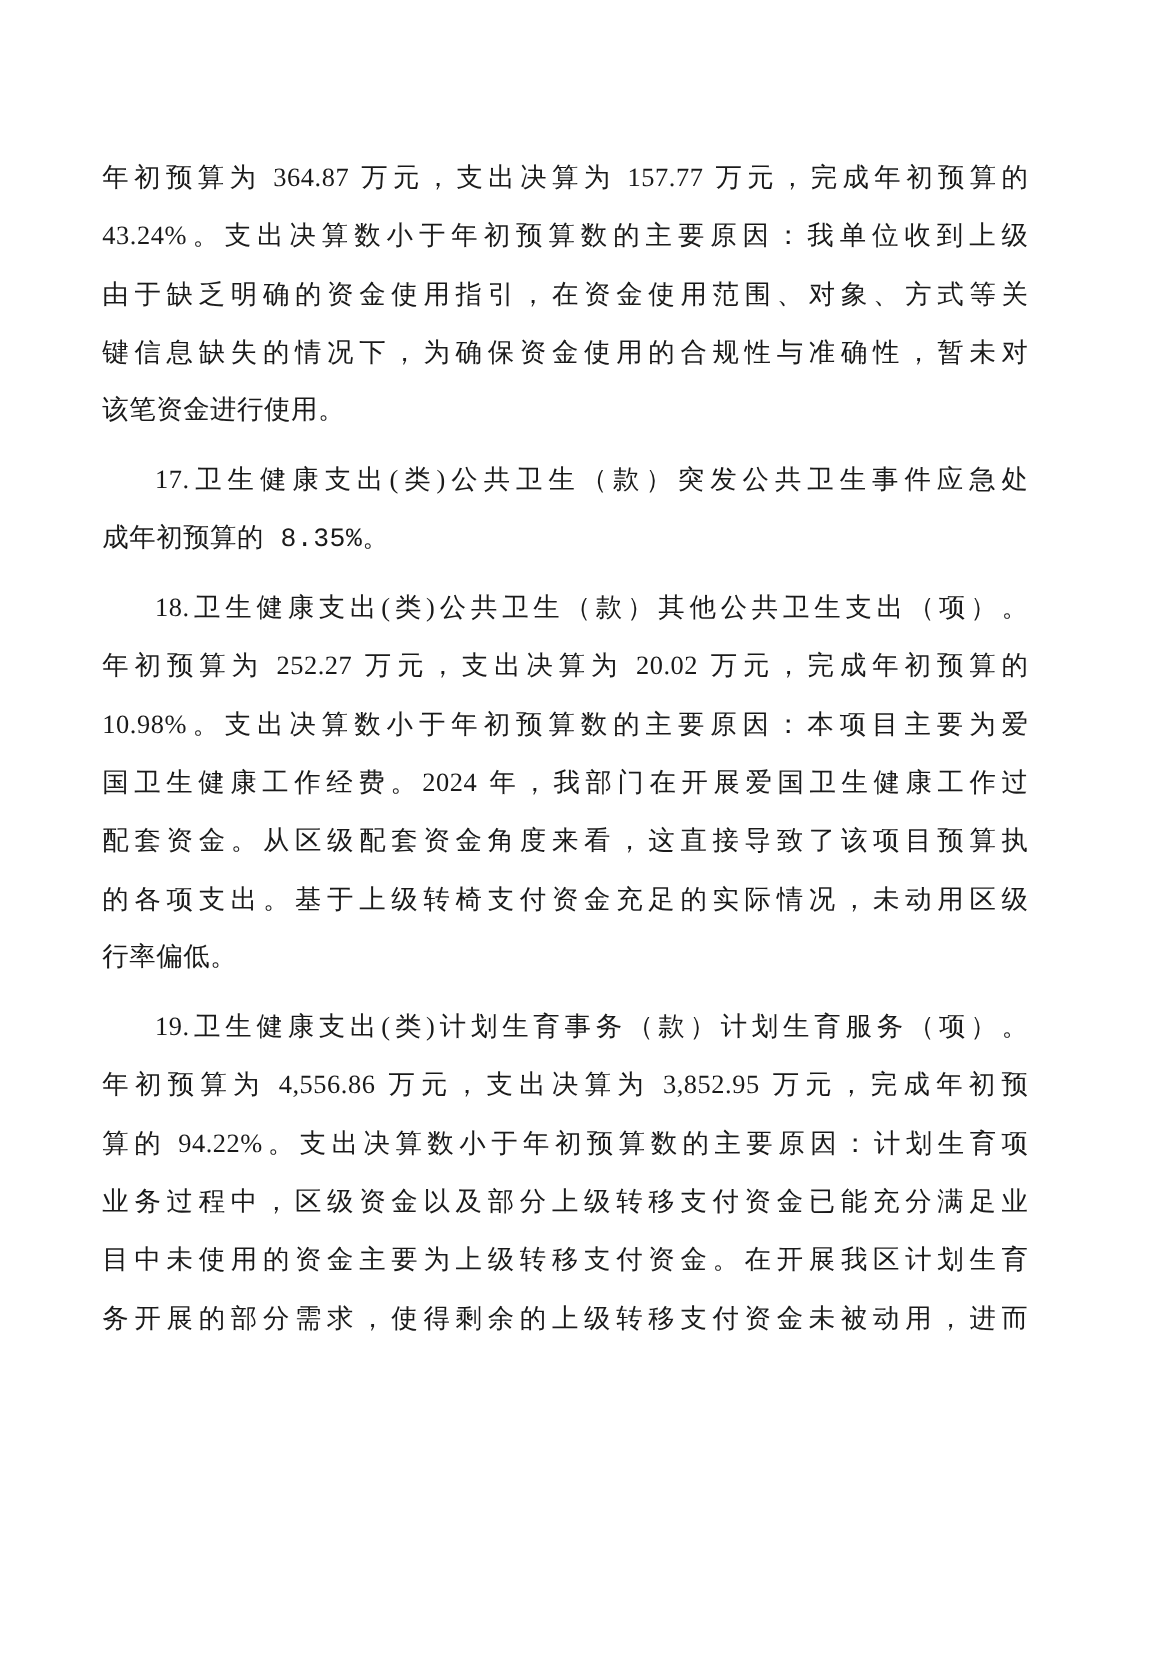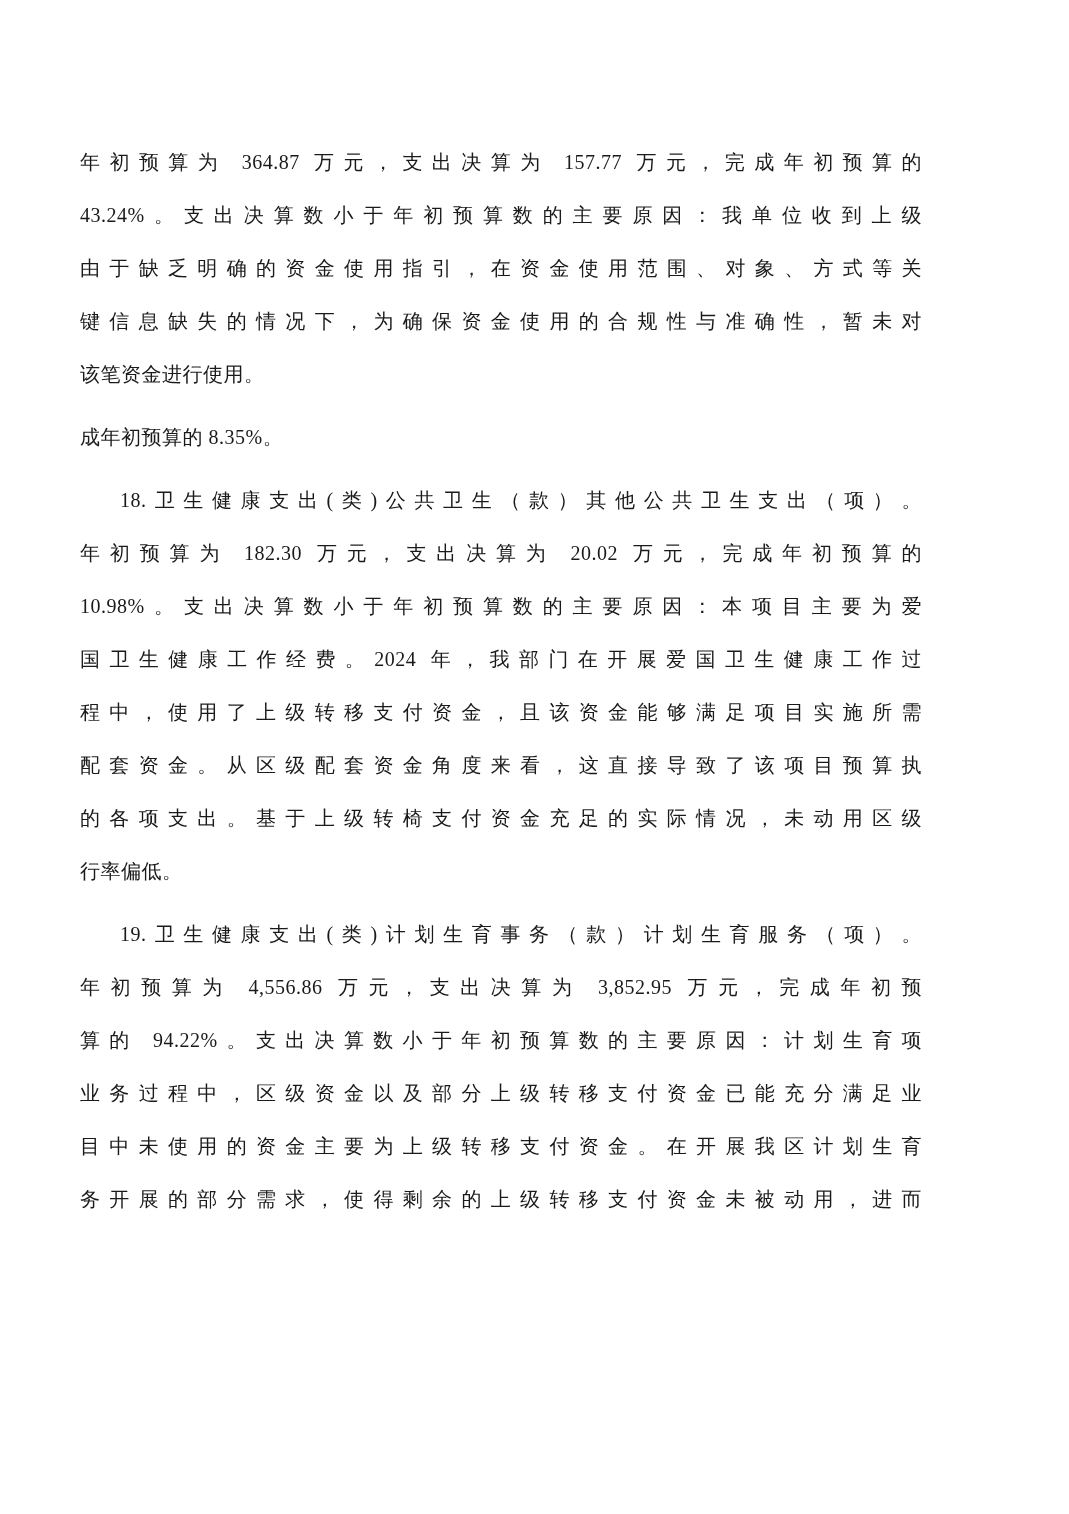--- a/index.html
+++ b/index.html
@@ -11,67 +11,68 @@
     position: relative;
     width: 1069px;
     height: 1514px;
     background: #ffffff;
     overflow: hidden;
     font-family: "Liberation Serif", "DejaVu Serif", serif;
     color: #1a1a1a;
   }
   .text-column {
     position: absolute;
-    left: 80px;
+    left: 93px;
     top: 136px;
     width: 842px;
-    font-size: 20px;
+    font-size: 24px;
     line-height: 53px;
     letter-spacing: 0.5px;
   }
   .paragraph {
     margin: 0 0 10px 0;
   }
   .line {
     text-align: justify;
     text-align-last: justify;
     white-space: nowrap;
   }
   .line.last {
     text-align: right;
     text-align-last: left;
+    font-family: Liberation Mono, monospace;
   }
   .line.indent {
     text-indent: 2em;
   }
 </style>
 </head>
 <body>
 
 <div class="page">
   <div class="text-column">
 
     <div class="paragraph">
       <div class="line">年初预算为 364.87 万元，支出决算为 157.77 万元，完成年初预算的</div>
       <div class="line">43.24%。支出决算数小于年初预算数的主要原因：我单位收到上级</div>
       <div class="line">由于缺乏明确的资金使用指引，在资金使用范围、对象、方式等关</div>
       <div class="line">键信息缺失的情况下，为确保资金使用的合规性与准确性，暂未对</div>
       <div class="line last">该笔资金进行使用。</div>
     </div>
 
     <div class="paragraph">
+      <div class="line indent">17.卫生健康支出(类)公共卫生（款）突发公共卫生事件应急处</div>
       <div class="line last">成年初预算的 8.35%。</div>
     </div>
 
     <div class="paragraph">
       <div class="line indent">18.卫生健康支出(类)公共卫生（款）其他公共卫生支出（项）。</div>
-      <div class="line">年初预算为 182.30 万元，支出决算为 20.02 万元，完成年初预算的</div>
+      <div class="line">年初预算为 252.27 万元，支出决算为 20.02 万元，完成年初预算的</div>
       <div class="line">10.98%。支出决算数小于年初预算数的主要原因：本项目主要为爱</div>
       <div class="line">国卫生健康工作经费。2024 年，我部门在开展爱国卫生健康工作过</div>
-      <div class="line">程中，使用了上级转移支付资金，且该资金能够满足项目实施所需</div>
       <div class="line">配套资金。从区级配套资金角度来看，这直接导致了该项目预算执</div>
       <div class="line">的各项支出。基于上级转椅支付资金充足的实际情况，未动用区级</div>
       <div class="line last">行率偏低。</div>
     </div>
 
     <div class="paragraph">
       <div class="line indent">19.卫生健康支出(类)计划生育事务（款）计划生育服务（项）。</div>
       <div class="line">年初预算为 4,556.86 万元，支出决算为 3,852.95 万元，完成年初预</div>
       <div class="line">算的 94.22%。支出决算数小于年初预算数的主要原因：计划生育项</div>
       <div class="line">业务过程中，区级资金以及部分上级转移支付资金已能充分满足业</div>

